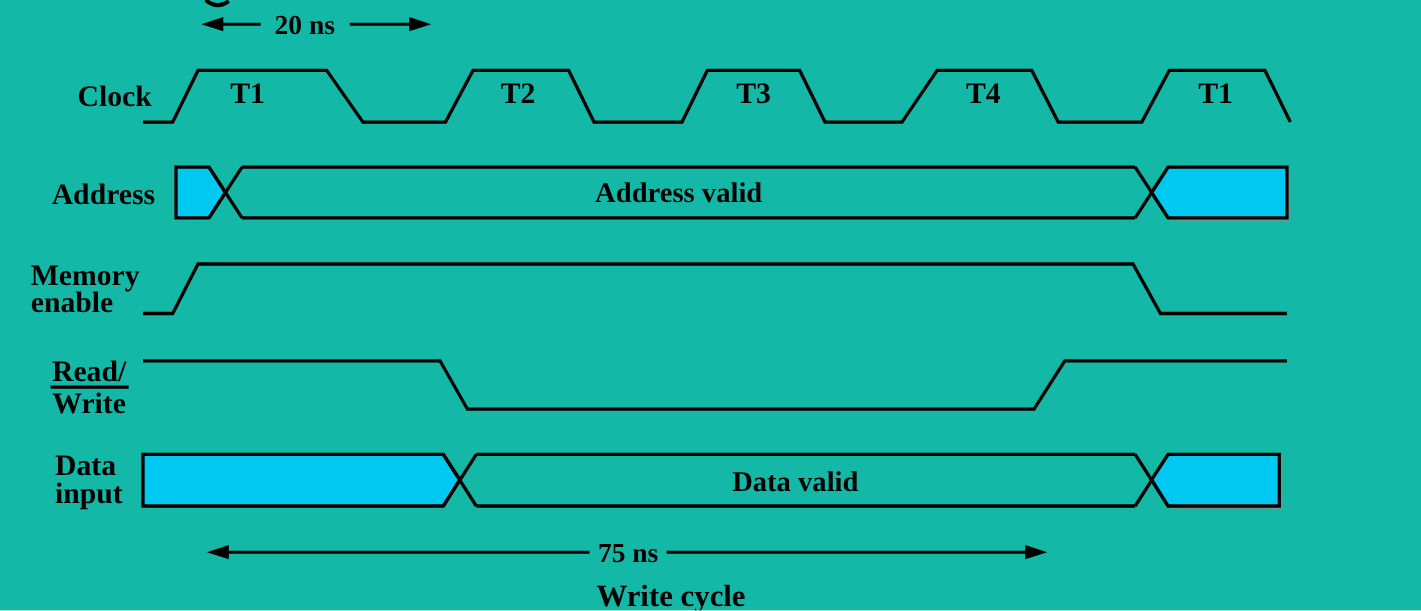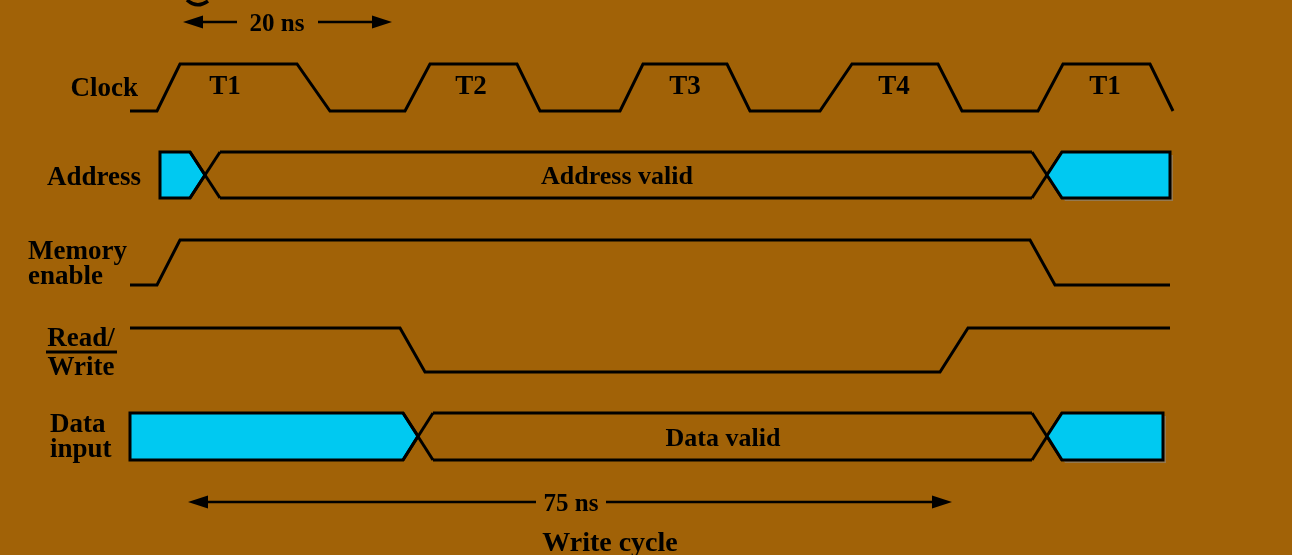--- a/index.html
+++ b/index.html
@@ -4,21 +4,21 @@
 <style>
   html, body {
     margin: 0;
     padding: 0;
     background: #ffffff;
   }
   .stage {
     position: relative;
     width: 1292px;
     height: 555px;
-    background: #a16207;
+    background: #14b8a6;
     overflow: hidden;
     font-family: "Liberation Serif", "DejaVu Serif", serif;
   }
   svg text {
     font-family: "Liberation Serif", "DejaVu Serif", serif;
     font-weight: bold;
     fill: #000000;
   }
   .row-label   { font-size: 27px; }
   .phase-label { font-size: 27px; }

